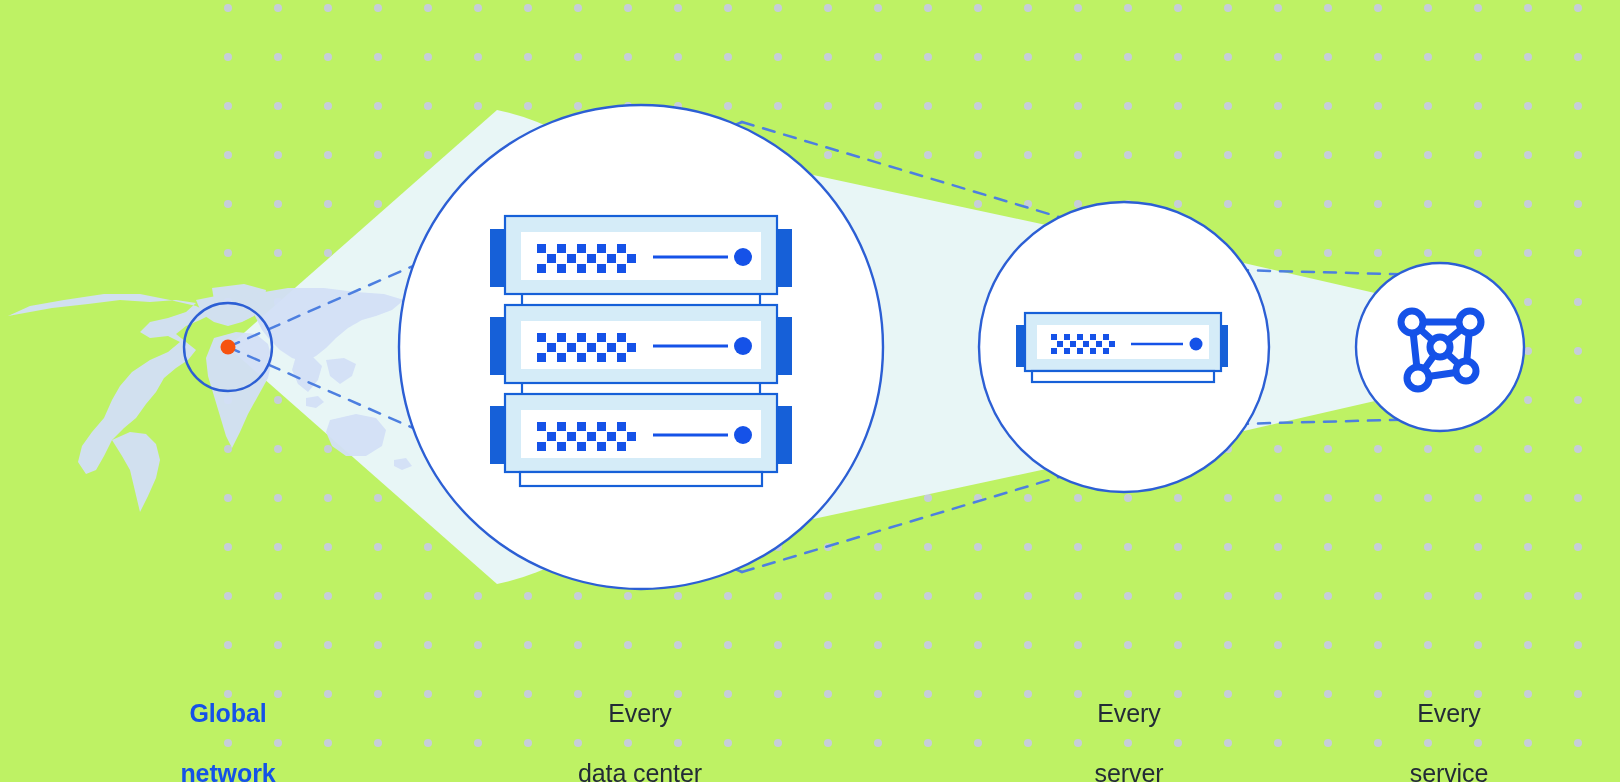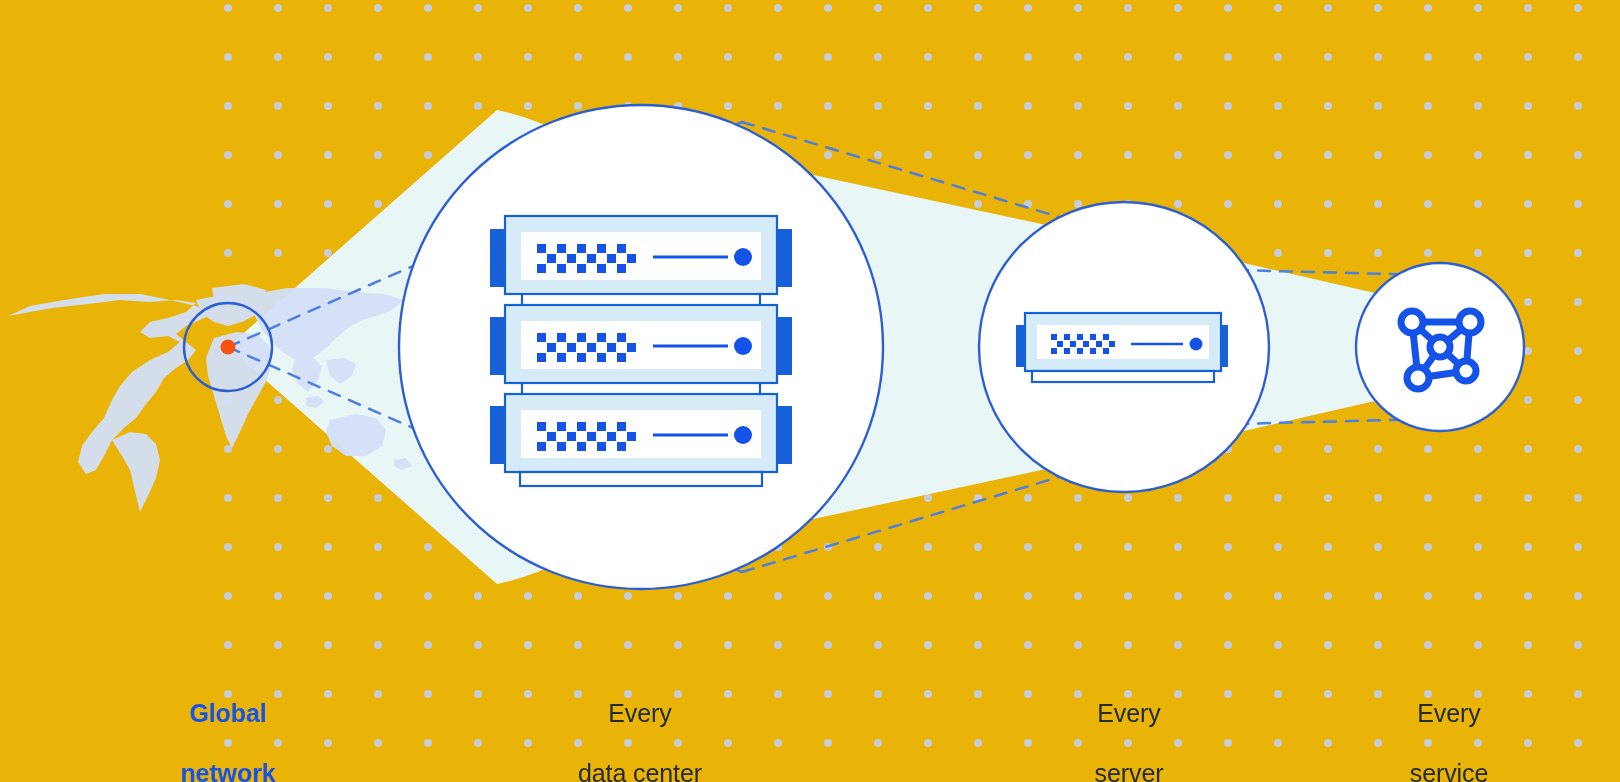--- a/index.html
+++ b/index.html
@@ -9,21 +9,21 @@
     background: #ffffff;
   }
   body {
     font-family: "Liberation Sans", sans-serif;
   }
   #stage {
     position: relative;
     width: 1620px;
     height: 782px;
     overflow: hidden;
-    background: #eab308;
+    background: #bef264;
   }
   #stage svg.layer {
     position: absolute;
     left: 0;
     top: 0;
     width: 1620px;
     height: 782px;
   }
   .label {
     position: absolute;

